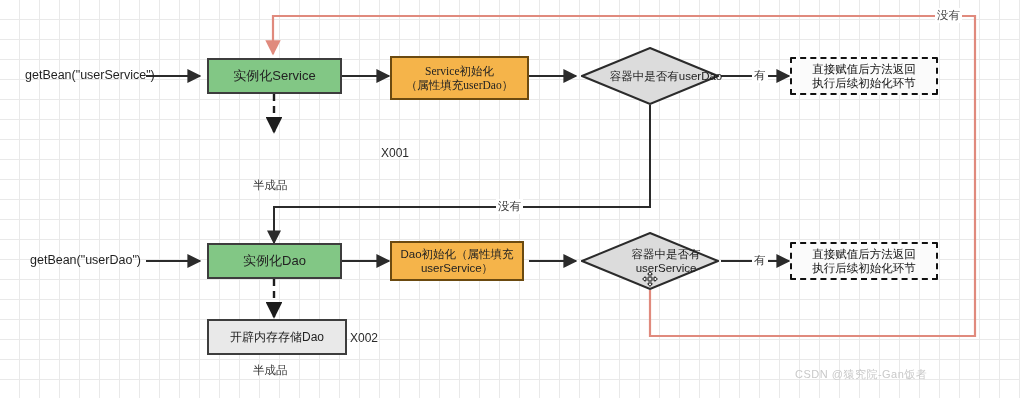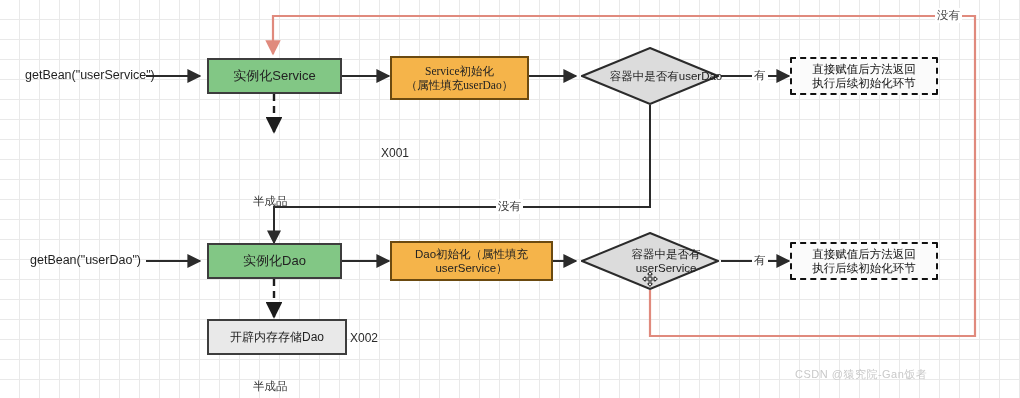--- a/index.html
+++ b/index.html
@@ -55,21 +55,21 @@
     display:flex;align-items:center;justify-content:center;
     font-size:11.5px;color:#1d1d1d;text-align:center;line-height:1.25;
     white-space:pre-line;
   }
   .txt{
     position:absolute;
     font-size:12px;
     color:#2a2a2a;
     white-space:nowrap;
   }
-  .txt.small{font-size:11.5px;color:#3a3a3a;margin-top:16px;}
+  .txt.small{font-size:11.5px;color:#3a3a3a;}
   .txt.code{font-size:12.5px;color:#1f1f1f;}
   .edgelabel{
     position:absolute;
     font-size:11.5px;
     color:#3a3a3a;
     background:#ffffff;
     padding:0 2px;
     white-space:nowrap;
   }
   .edgelabel.redlbl{color:#4a4a4a;}
@@ -143,21 +143,21 @@
   <div class="node dashednode" style="left:790px;top:57px;width:148px;height:38px;">直接赋值后方法返回
 执行后续初始化环节</div>
 
   <div class="txt" style="left:365px;top:146px;margin-left:16px;">X001</div>
   <div class="txt small" style="left:253px;top:178px;">半成品</div>
 
   <div class="txt code" style="left:30px;top:253px;">getBean("userDao")</div>
 
   <div class="node proc green" style="left:207px;top:243px;width:135px;height:36px;">实例化Dao</div>
 
-  <div class="node proc orange" style="left:390px;top:241px;width:163px;height:40px;font-size:11.5px;">Dao初始化（属性填充
+  <div class="node proc orange" style="left:390px;top:241px;width:134px;height:40px;font-size:11.5px;">Dao初始化（属性填充
 userService）</div>
 
   <div class="diamond" style="left:581px;top:232px;text-decoration:underline;">
     <svg width="138" height="58" viewBox="0 0 138 58">
       <polygon points="69,1 137,29 69,57 1,29" fill="#dcdcdc" stroke="#2b2b2b" stroke-width="2"></polygon>
     </svg>
     <div class="dlabel">容器中是否有
 userService</div>
   </div>
 

